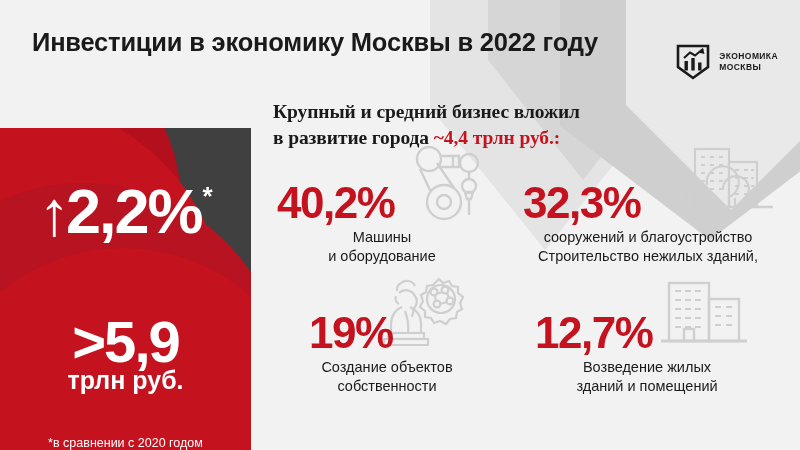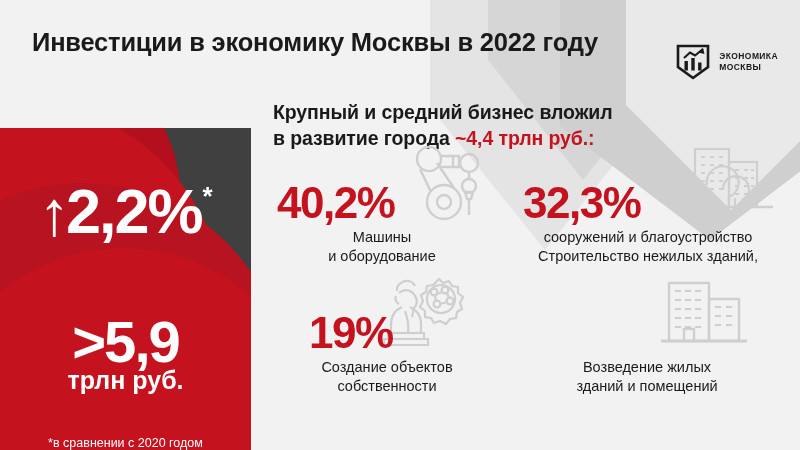--- a/index.html
+++ b/index.html
@@ -227,20 +227,21 @@
   }
   .lede {
     position: absolute;
     left: 22px;
     top: 4px;
     font-size: 19.5px;
     font-weight: bold;
     color: #1a1a1a;
     line-height: 1.34;
     letter-spacing: -0.1px;
+    font-family: Liberation Serif, serif;
   }
   .lede .accent {
     color: #c4121f;
   }
 
   
   .grid {
     position: absolute;
     left: 0;
     top: 68px;
@@ -439,20 +440,21 @@
           </div>
         </div>
         <div class="cell-label">
           <div>Создание объектов</div>
           <div>собственности</div>
         </div>
       </div>
 
       <div class="cell cell-4">
         <div class="cell-head">
+          <div class="pct">12,7%</div>
           <div class="cell-icon">
             <svg width="98" height="74" viewBox="0 0 98 74" fill="none" stroke="#cfcfcf" stroke-width="2.4">
               <rect x="14" y="6" width="40" height="58"></rect>
               <rect x="54" y="22" width="30" height="42"></rect>
               <g stroke-width="2" stroke-linecap="square">
                 <path d="M21 14 h4 M31 14 h4 M41 14 h4"></path>
                 <path d="M21 23 h4 M31 23 h4 M41 23 h4"></path>
                 <path d="M21 32 h4 M31 32 h4 M41 32 h4"></path>
                 <path d="M21 41 h4 M31 41 h4 M41 41 h4"></path>
                 <path d="M21 50 h4 M31 50 h4 M41 50 h4"></path>

